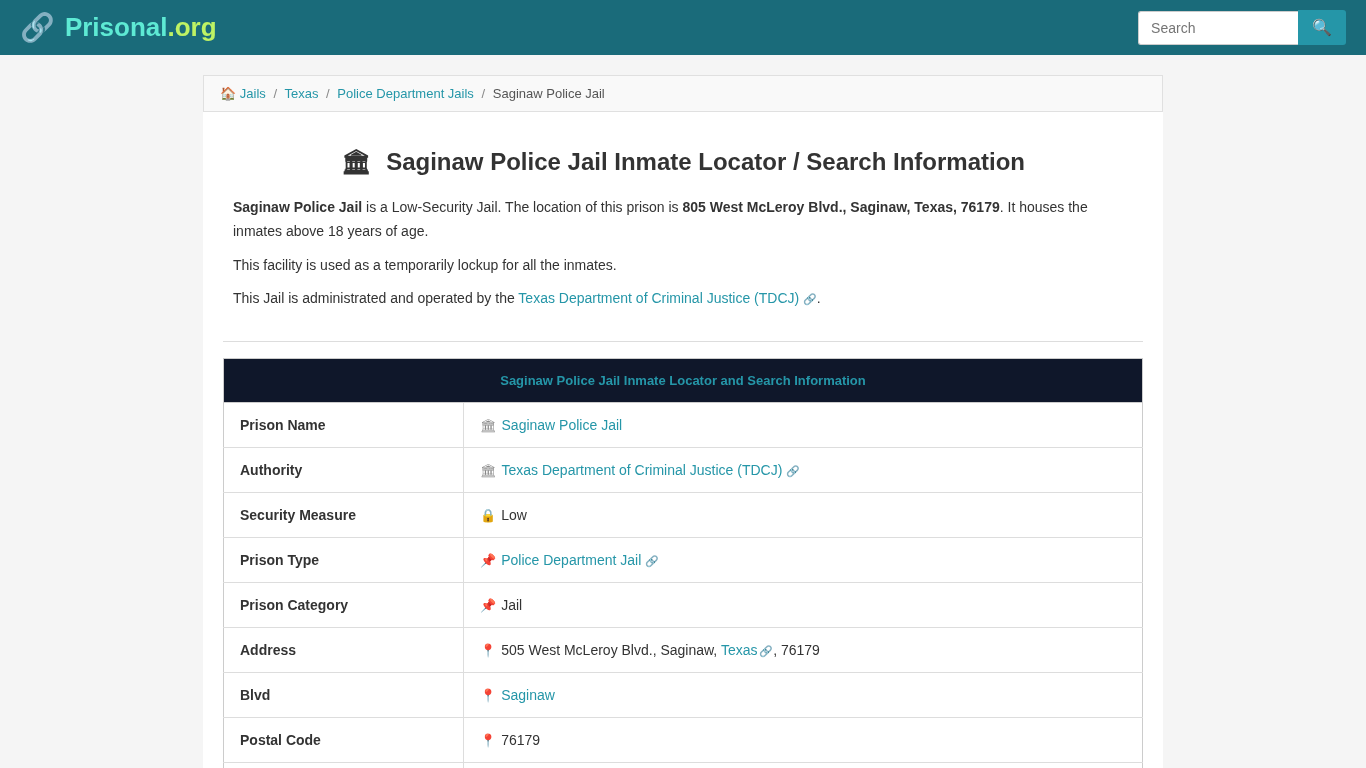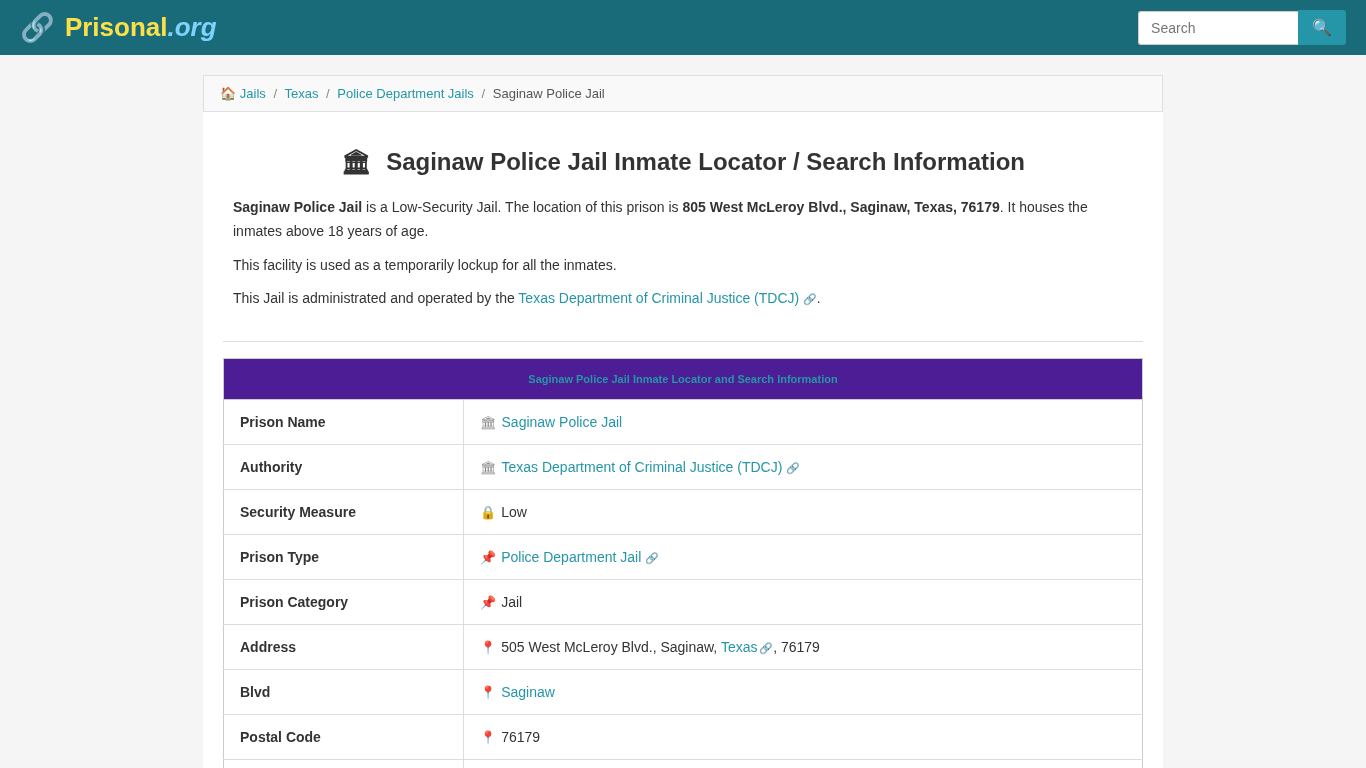--- a/index.html
+++ b/index.html
@@ -21,21 +21,21 @@
     #logo-icon {
       font-size: 28px;
       color: #acd;
     }
     #logo-text {
       font-size: 26px;
       font-weight: bold;
       color: white;
     }
     #logo-text span {
-      color: #fde047;
+      color: #5eead4;
     }
     #search-area {
       display: flex;
       align-items: center;
       gap: 0;
     }
     #search-input {
       padding: 8px 12px;
       font-size: 14px;
       border: 1px solid #ccc;
@@ -99,25 +99,25 @@
     #description strong { font-weight: bold; }
     #description a { color: #2596a8; text-decoration: none; }
 
     hr { border: none; border-top: 1px solid #ddd; margin: 0 20px 16px; }
 
     
     #info-section {
       padding: 0 20px;
     }
     #info-section-title {
-      background: #4c1d95;
+      background: #0f172a;
       border: 1px solid #ccc;
       text-align: center;
       padding: 14px;
-      font-size: 11px;
+      font-size: 13px;
       font-weight: bold;
       color: #2596a8;
       margin-bottom: 0;
     }
 
     #info-table {
       width: 100%;
       border-collapse: collapse;
       border: 1px solid #ccc;
       border-top: none;
@@ -152,21 +152,21 @@
       font-size: 13px;
     }
   </style>
 </head>
 <body>
 
 <div id="header">
   <div id="logo-area">
     <span id="logo-icon">🔗</span>
     <span id="logo-text">
-      <span>Prisonal</span><span style="color:#7dd3fc;font-style:italic;">.org</span>
+      <span>Prisonal</span><span style="color:#bef264;">.org</span>
     </span>
   </div>
   <div id="search-area">
     <input id="search-input" type="text" placeholder="Search" style="">
     <button id="search-button">🔍</button>
   </div>
 </div>
 
 <div id="main">
 

